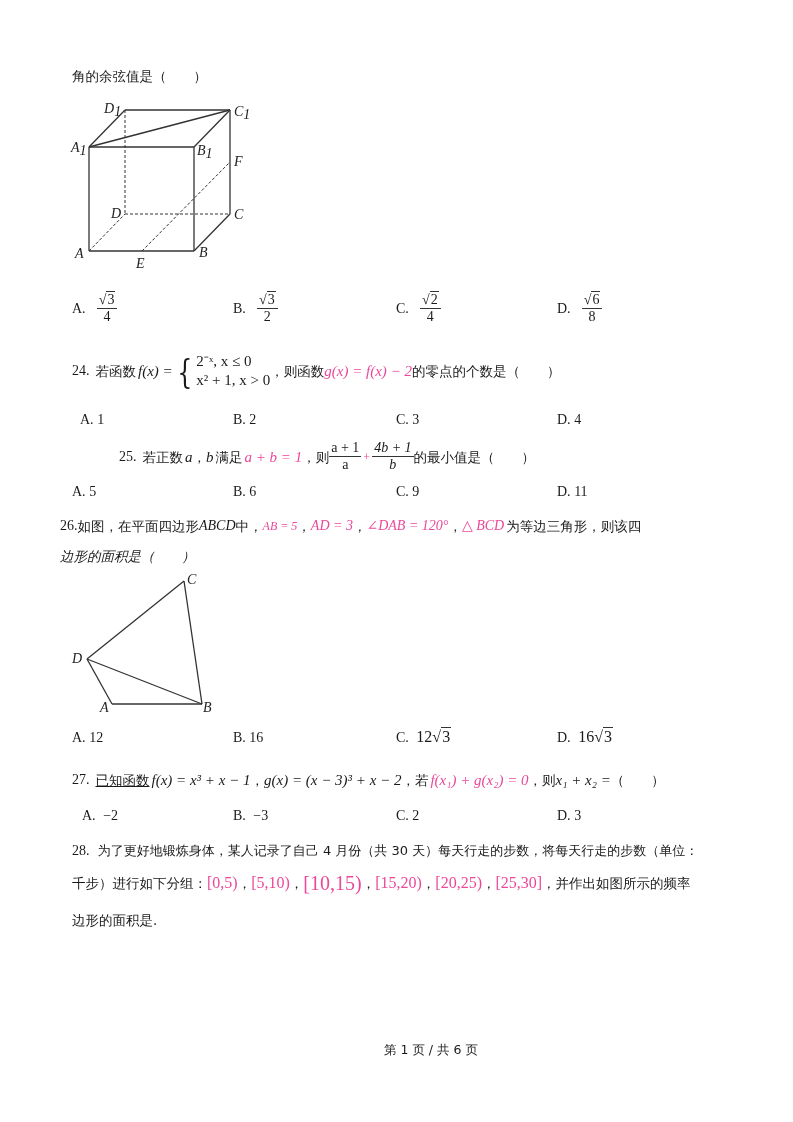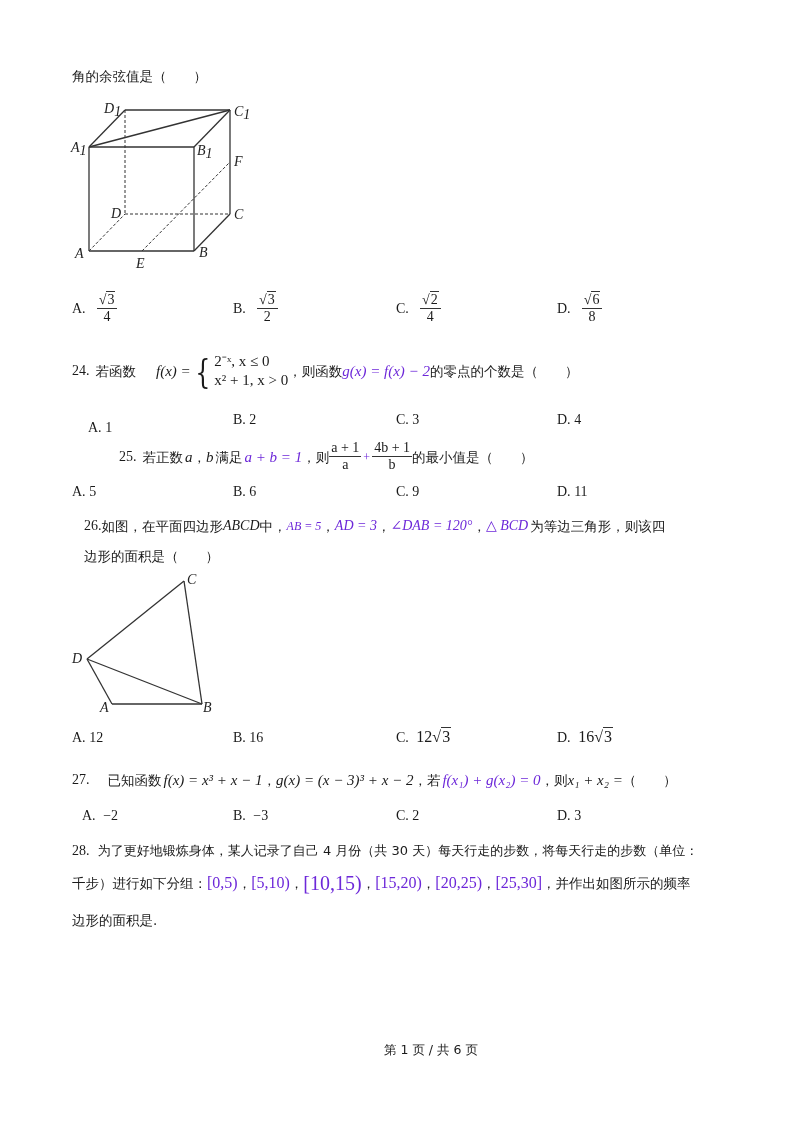--- a/index.html
+++ b/index.html
@@ -2,21 +2,21 @@
 <html><head>
 <meta charset="utf-8">
 <style>
   html, body { margin: 0; padding: 0; background: #ffffff; }
   body { width: 793px; height: 1122px; position: relative; overflow: hidden;
          font-family: "DejaVu Sans", "Liberation Sans", sans-serif; color: #1a1a1a; }
   .abs { position: absolute; white-space: nowrap; }
   .t { font-size: 13.5px; line-height: 20px; }
   .m { font-family: "Liberation Serif", "DejaVu Serif", serif; font-style: italic; font-size: 15px; }
   .mn { font-family: "Liberation Serif", "DejaVu Serif", serif; font-size: 15px; }
-  .gray { color: #6d28d9; }
+  .gray { color: #ec4899; }
   .opt { font-family: "Liberation Serif", "DejaVu Serif", serif; font-size: 14px; }
   .frac { display: inline-flex; flex-direction: column; align-items: center; vertical-align: middle;
           font-family: "Liberation Serif", "DejaVu Serif", serif; font-size: 14px; line-height: 16px; }
   .frac .num { border-bottom: 1px solid #333; padding: 0 2px; }
   .frac .den { padding: 0 2px; }
   .sqrt { display: inline-block; }
   .sqrt .rad { border-top: 1px solid #333; padding: 0 1px; }
   .piece { display: inline-flex; align-items: center; vertical-align: middle; }
   .brace { font-family: "DejaVu Serif", serif; font-size: 34px; line-height: 34px; transform: scaleX(0.7); margin: 0 1px; }
   .cases { display: inline-flex; flex-direction: column; font-family: Liberation Serif, serif; font-size: 15px; line-height: 19px; }
@@ -87,77 +87,77 @@
   <span class="opt">D.</span>
   <span class="frac" style="margin-left:6px;">
       <span class="num"><span class="sqrt">√<span class="rad">6</span></span></span>
       <span class="den">8</span>
     </span>
 </div>
 
 <div class="abs t" style="left:72px; top:352px; display:flex; align-items:center;">
   <span class="opt">24.</span>
   <span style="margin-left:6px;">若函数</span>
-  <span class="m" style="margin-left:20px;">f(x) =</span>
+  <span class="m" style="margin-left:2px;">f(x) =</span>
   <span class="piece">
       <span class="brace">{</span>
     <span class="cases">
         <span>2⁻ˣ, x ≤ 0</span>
         <span>x² + 1, x &gt; 0</span>
       </span>
   </span>
   <span>，则函数</span>
   <span class="m gray">g(x) = f(x) − 2</span>
   <span>的零点的个数是（　　）</span>
 </div>
-<div class="abs opt" style="left:88px; top:412px;margin-top:8px;"><span>A.</span> <span>1</span></div>
+<div class="abs opt" style="left:80px; top:412px;"><span>A.</span> <span>1</span></div>
 <div class="abs opt" style="left:233px; top:412px;"><span>B.</span> <span>2</span></div>
 <div class="abs opt" style="left:396px; top:412px;"><span>C.</span> <span>3</span></div>
 <div class="abs opt" style="left:557px; top:412px;"><span>D.</span> <span>4</span></div>
 
 <div class="abs t" style="left:72px; top:440px; display:flex; align-items:center;margin-left:47px;">
   <span class="opt">25.</span>
   <span style="margin-left:6px;">若正数</span>
   <span class="m" style="margin-left:2px;">a</span>
   <span>，</span>
   <span class="m">b</span>
   <span style="margin-left:2px;">满足</span>
   <span class="m gray" style="margin-left:2px;">a + b = 1</span>
   <span>，则</span>
   <span class="frac" style="">
       <span class="num">a + 1</span>
       <span class="den">a</span>
     </span>
   <span class="mn gray" style="margin:0 2px; font-size:12px;">+</span>
-  <span class="frac" style="justify-content:center;">
+  <span class="frac" style="font-style:italic;justify-content:center;">
       <span class="num">4b + 1</span>
       <span class="den">b</span>
     </span>
   <span>的最小值是（　　）</span>
 </div>
 <div class="abs opt" style="left:72px; top:484px;"><span>A.</span> <span>5</span></div>
 <div class="abs opt" style="left:233px; top:484px;"><span>B.</span> <span>6</span></div>
 <div class="abs opt" style="left:396px; top:484px;"><span>C.</span> <span>9</span></div>
 <div class="abs opt" style="left:557px; top:484px;"><span>D.</span> <span>11</span></div>
 
-<div class="abs t" style="left:84px; top:516px; display:flex; align-items:center;">
+<div class="abs t" style="left:60px; top:516px; display:flex; align-items:center;">
   <span class="opt">26.</span>
   <span style="">如图，在平面四边形</span>
   <span class="m" style="font-size:14px;">ABCD</span>
   <span>中，</span>
   <span class="m gray" style="font-size:12px;">AB = 5</span>
   <span>，</span>
   <span class="m gray" style="font-size:14px;">AD = 3</span>
   <span>，</span>
   <span class="m gray" style="font-size:14px;">∠DAB = 120°</span>
   <span>，</span>
   <span class="m gray" style="font-size:14px;">△ BCD</span>
   <span style="margin-left:2px;">为等边三角形，则该四</span>
 </div>
-<div class="abs t" style="left:84px; top:546px;">边形的面积是（　　）</div>
+<div class="abs t" style="left:60px; top:546px;font-style:italic;">边形的面积是（　　）</div>
 
 <svg class="abs" style="left:60px; top:565px;" width="170" height="160" viewBox="60 565 170 160">
   <g stroke="#333" stroke-width="1.3" fill="none">
     <line x1="87" y1="659" x2="184" y2="581"></line>
     <line x1="184" y1="581" x2="202" y2="704"></line>
     <line x1="87" y1="659" x2="202" y2="704"></line>
     <line x1="87" y1="659" x2="112" y2="704"></line>
     <line x1="112" y1="704" x2="202" y2="704"></line>
   </g>
   <text x="187" y="584">C</text>
@@ -166,21 +166,21 @@
   <text x="203" y="712">B</text>
 </svg>
 
 <div class="abs opt" style="left:72px; top:730px;"><span>A.</span> <span>12</span></div>
 <div class="abs opt" style="left:233px; top:730px;"><span>B.</span> <span>16</span></div>
 <div class="abs opt" style="left:396px; top:728px;"><span>C.</span> <span class="mn" style="font-size:16px; margin-left:4px;">12</span><span class="sqrt mn" style="font-size:16px;">√<span class="rad">3</span></span></div>
 <div class="abs opt" style="left:557px; top:728px;"><span>D.</span> <span class="mn" style="font-size:16px; margin-left:4px;">16</span><span class="sqrt mn" style="font-size:16px;">√<span class="rad">3</span></span></div>
 
 <div class="abs t" style="left:72px; top:770px; display:flex; align-items:center;">
   <span class="opt">27.</span>
-  <span style="margin-left:18px;">已知函数</span>
+  <span style="margin-left:6px;text-decoration:underline;">已知函数</span>
   <span class="m" style="margin-left:2px;">f(x) = x³ + x − 1</span>
   <span>，</span>
   <span class="m">g(x) = (x − 3)³ + x − 2</span>
   <span>，若</span>
   <span class="m gray" style="margin-left:2px;">f(x₁) + g(x₂) = 0</span>
   <span>，则</span>
   <span class="m">x₁ + x₂ =</span>
   <span>（　　）</span>
 </div>
 <div class="abs opt" style="left:72px; top:808px;margin-left:10px;"><span>A.</span> <span style="margin-left:4px;">−2</span></div>

